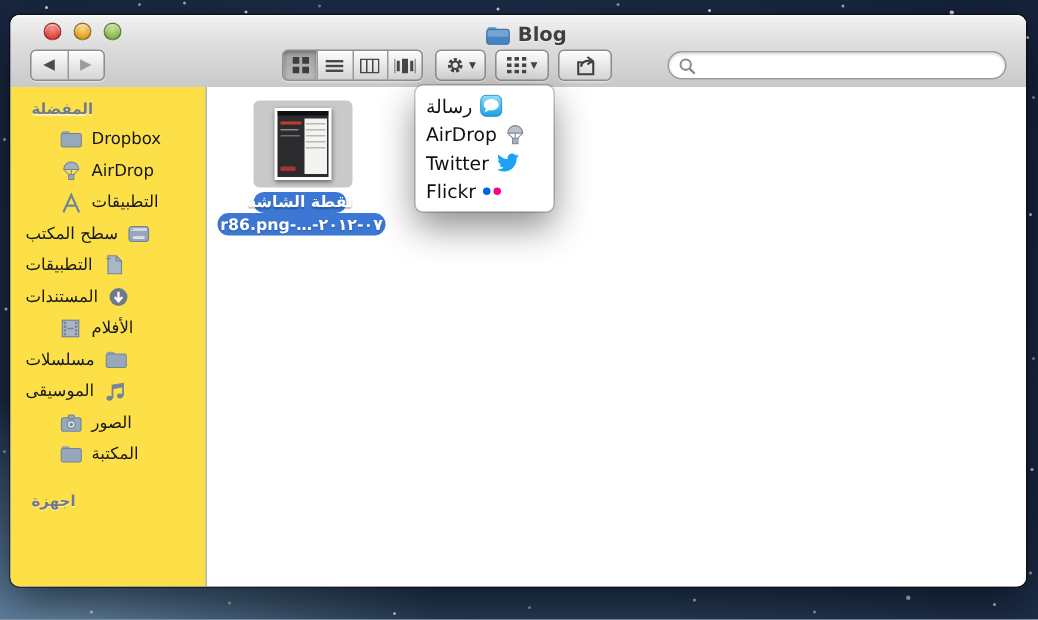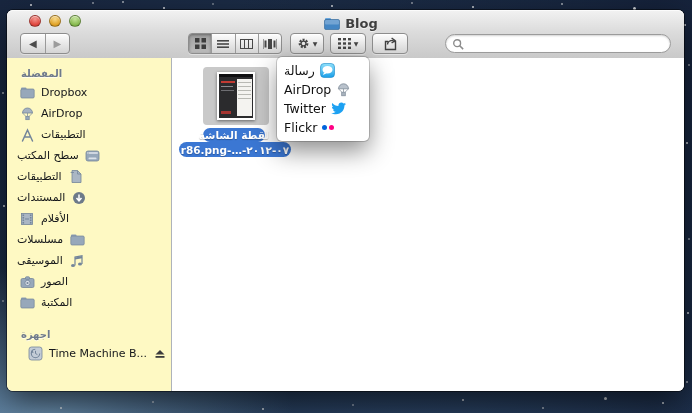--- a/index.html
+++ b/index.html
@@ -54,26 +54,26 @@
   .dd-caret{font-size:6px;color:#444;}
   .search{
     position:absolute;left:438px;top:24px;width:226px;height:19px;border-radius:10px;
     background:#fff;border:1px solid #9b9b9b;box-shadow:inset 0 1px 2px rgba(0,0,0,.18);
     display:flex;align-items:center;padding:0 6px;box-sizing:border-box;gap:4px;
   }
   .search input{border:none;outline:none;flex:1;font-size:11px;background:transparent;min-width:0;}
   
   .wbody{position:absolute;left:0;top:48px;right:0;bottom:0;border-radius:0 0 6px 6px;overflow:hidden;display:flex;}
   .sidebar{
-    width:165px;flex:none;background:#fef9c3;border-right:1px solid #aeb3ba;box-sizing:border-box;
+    width:131px;flex:none;background:#fde047;border-right:1px solid #aeb3ba;box-sizing:border-box;
     padding-top:6px;overflow:hidden;
   }
   .sb-header{font-size:10px;font-weight:bold;color:#6f7a8b;text-shadow:0 1px 0 rgba(255,255,255,.6);padding:4px 0 3px 14px;}
   .sb-item{height:21px;display:flex;align-items:center;gap:6px;font-size:11px;color:#15171a;cursor:default;}
-  .sb-item.il{padding-left:12px;}
+  .sb-item.il{padding-left:32px;}
   .sb-item.ir{padding-left:10px;}
   .sb-item .sb-ic{flex:none;display:flex;align-items:center;justify-content:center;width:16px;height:16px;}
   .devices{margin-top:12px;}
   .sb-item.tm{padding-left:20px;padding-right:5px;}
   .sb-item.tm .eject{margin-left:auto;}
   .content{flex:1;background:#fff;position:relative;}
   
   .file-sel{position:absolute;left:31px;top:9px;width:66px;height:58px;background:#c9c9c9;border-radius:4px;display:flex;align-items:center;justify-content:center;}
   .thumb{width:38px;height:48px;background:#fff;box-shadow:0 1px 3px rgba(0,0,0,.5);padding:2px;box-sizing:border-box;}
   .shot{width:100%;height:100%;background:#2b2b2d;position:relative;overflow:hidden;}
@@ -361,38 +361,20 @@
             <svg width="15" height="13" viewBox="0 0 15 13">
               <rect x="1" y="1.5" width="5.5" height="3.5" rx="1" fill="#8ea0b4"></rect>
               <rect x="0.8" y="3" width="13.4" height="9" rx="1.2" fill="#97a8ba" stroke="#73859a" stroke-width="0.7"></rect>
             </svg>
           </span>
         <span>المكتبة</span>
       </div>
 
       <div class="devices">
         <div class="sb-header">اجهزة</div>
-        <div class="sb-item tm">
-          <span class="sb-ic">
-              <svg width="15" height="15" viewBox="0 0 15 15">
-                <rect x="1" y="1" width="13" height="13" rx="2.5" fill="#c3ccd6" stroke="#73859a" stroke-width="0.8"></rect>
-                <circle cx="7.5" cy="7.5" r="4.2" fill="none" stroke="#73859a" stroke-width="1.1" stroke-dasharray="19 8"></circle>
-                <path d="M4.2 4.6 L3.4 7 L5.8 6.6" fill="#73859a"></path>
-                <line x1="7.5" y1="7.5" x2="7.5" y2="4.8" stroke="#73859a" stroke-width="1"></line>
-                <line x1="7.5" y1="7.5" x2="9.4" y2="8.6" stroke="#73859a" stroke-width="1"></line>
-              </svg>
-            </span>
-          <span>Time Machine B...</span>
-          <span class="eject">
-              <svg width="12" height="11" viewBox="0 0 12 11">
-                <path d="M1.5 6.5 L6 2 L10.5 6.5 Z" fill="#3c3c3c"></path>
-                <rect x="1.5" y="8" width="9" height="1.8" fill="#3c3c3c"></rect>
-              </svg>
-            </span>
-        </div>
       </div>
     </div>
 
     <div class="content">
       <div class="file-sel">
         <div class="thumb">
           <div class="shot">
             <div class="bar"></div>
             <div class="r1"></div>
               <div class="r2"></div>

